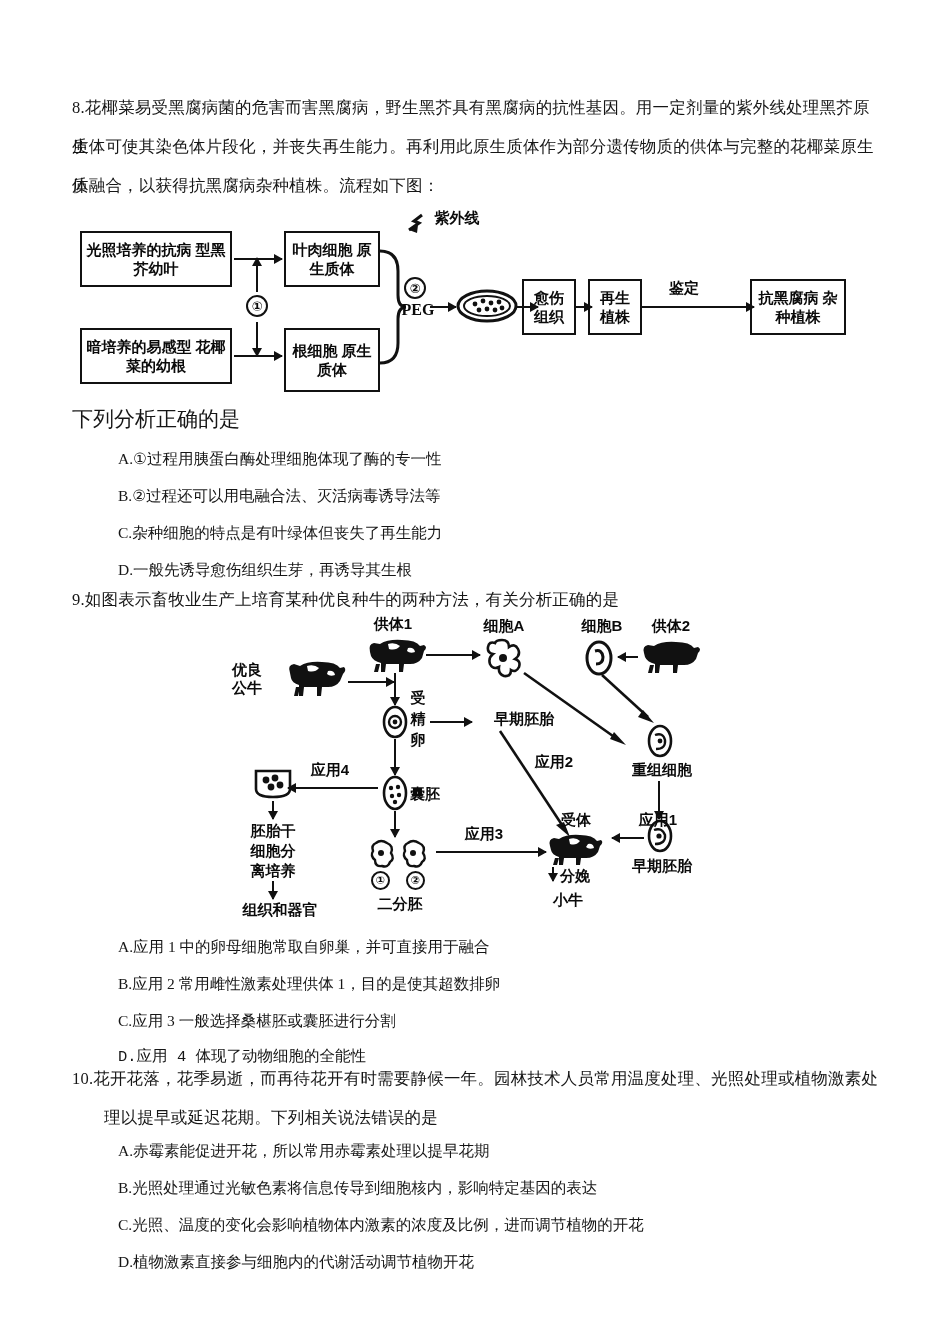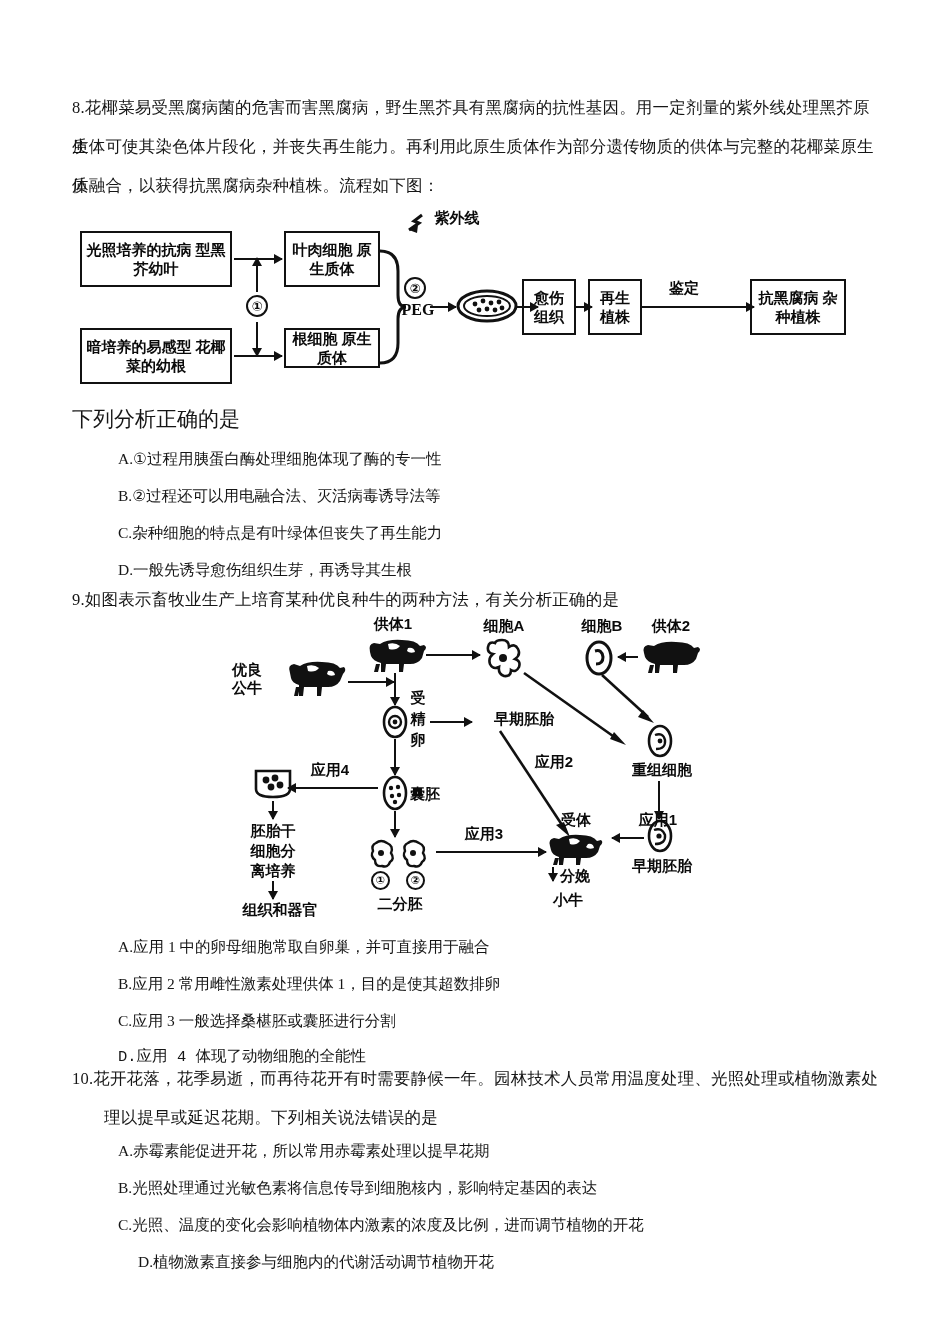--- a/index.html
+++ b/index.html
@@ -141,21 +141,21 @@
 
     <div class="dbox" style="left:10px; top:26px; width:152px; height:56px;">光照培养的抗病
 型黑芥幼叶</div>
 
     <div class="dbox" style="left:10px; top:123px; width:152px; height:56px;">暗培养的易感型
 花椰菜的幼根</div>
 
     <div class="dbox" style="left:214px; top:26px; width:96px; height:56px;">叶肉细胞
 原生质体</div>
 
-    <div class="dbox" style="left:214px; top:123px; width:96px; height:40px;">根细胞
+    <div class="dbox" style="left:214px; top:123px; width:96px; height:64px;">根细胞
 原生质体</div>
 
     <div class="dbox" style="left:452px; top:74px; width:54px; height:56px;">愈伤
 组织</div>
 
     <div class="dbox" style="left:518px; top:74px; width:54px; height:56px;">再生
 植株</div>
 
     <div class="dbox" style="left:680px; top:74px; width:96px; height:56px;">抗黑腐病
 杂种植株</div>
@@ -412,15 +412,15 @@
   <div class="opt" style="left:118px; top:965px;">B.应用 2 常用雌性激素处理供体 1，目的是使其超数排卵</div>
   <div class="opt" style="left:118px; top:1002px;">C.应用 3 一般选择桑椹胚或囊胚进行分割</div>
   <div class="opt" style="left:118px; top:1039px;font-family:Liberation Mono, monospace;">D.应用 4 体现了动物细胞的全能性</div>
 
   <div class="qtext" style="left:72px; top:1059px; width:818px;">10.花开花落，花季易逝，而再待花开有时需要静候一年。园林技术人员常用温度处理、光照处理或植物激素处</div>
   <div class="qtext" style="left:72px; top:1098px; width:818px;margin-left:32px;">理以提早或延迟花期。下列相关说法错误的是</div>
 
   <div class="opt" style="left:118px; top:1132px;">A.赤霉素能促进开花，所以常用赤霉素处理以提早花期</div>
   <div class="opt" style="left:118px; top:1169px;">B.光照处理通过光敏色素将信息传导到细胞核内，影响特定基因的表达</div>
   <div class="opt" style="left:118px; top:1206px;">C.光照、温度的变化会影响植物体内激素的浓度及比例，进而调节植物的开花</div>
-  <div class="opt" style="left:118px; top:1243px;margin-left:20px;">D.植物激素直接参与细胞内的代谢活动调节植物开花</div>
+  <div class="opt" style="left:118px; top:1243px;">D.植物激素直接参与细胞内的代谢活动调节植物开花</div>
 
 </div>
 
 </body></html>

